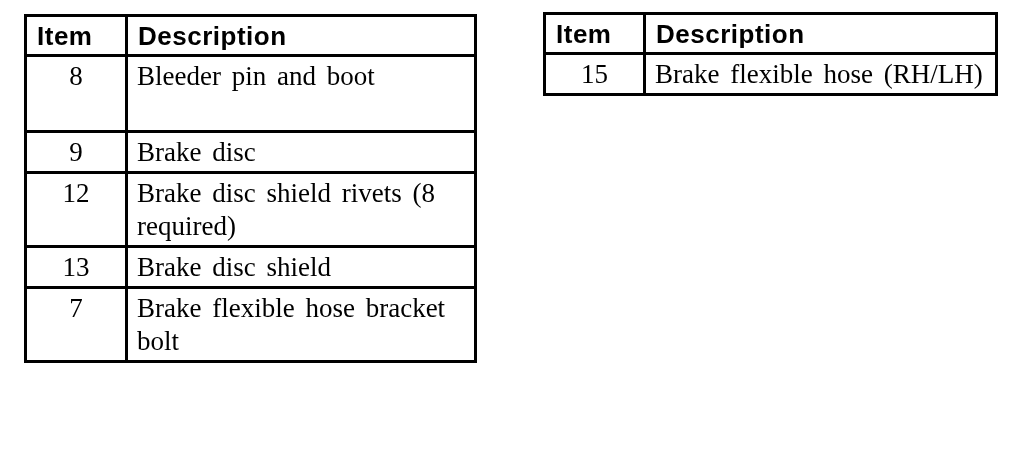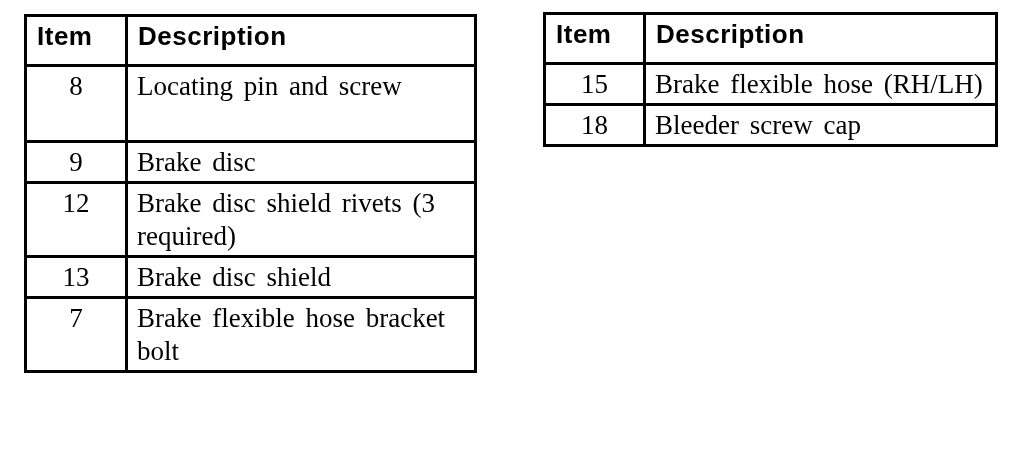--- a/index.html
+++ b/index.html
@@ -27,21 +27,21 @@
     border: 3px solid #000000;
     vertical-align: top;
     color: #000000;
     overflow: hidden;
   }
   .parts-table th {
     font-family: "Liberation Sans", sans-serif;
     font-weight: bold;
     font-size: 26px;
     text-align: left;
-    padding: 4px 4px 12px 10px;
+    padding: 4px 4px 2px 10px;
     letter-spacing: 0.5px;
     margin-top: 33px;
   }
   .parts-table td {
     font-family: "Liberation Serif", serif;
     font-size: 27px;
     line-height: 33px;
     word-spacing: 4px;
     padding: 3px 6px 2px 6px;
   }
@@ -76,29 +76,29 @@
 <div class="canvas">
 
   <table class="parts-table" id="table-left">
     <tbody>
         <tr>
       <th class="col-item">Item</th>
       <th class="col-desc">Description</th>
     </tr>
     <tr>
       <td class="item-cell">8</td>
-      <td class="desc-cell">Locating pin and screw</td>
+      <td class="desc-cell">Bleeder pin and boot</td>
     </tr>
     <tr>
       <td class="item-cell">9</td>
       <td class="desc-cell">Brake disc</td>
     </tr>
     <tr>
       <td class="item-cell">12</td>
-      <td class="desc-cell">Brake disc shield rivets (3 required)</td>
+      <td class="desc-cell">Brake disc shield rivets (8 required)</td>
     </tr>
     <tr>
       <td class="item-cell">13</td>
       <td class="desc-cell">Brake disc shield</td>
     </tr>
     <tr>
       <td class="item-cell">7</td>
       <td class="desc-cell">Brake flexible hose bracket bolt</td>
     </tr>
   </tbody>
@@ -107,20 +107,16 @@
   <table class="parts-table" id="table-right">
     <tbody>
         <tr>
       <th class="col-item">Item</th>
       <th class="col-desc">Description</th>
     </tr>
     <tr>
       <td class="item-cell">15</td>
       <td class="desc-cell">Brake flexible hose (RH/LH)</td>
     </tr>
-    <tr>
-      <td class="item-cell">18</td>
-      <td class="desc-cell">Bleeder screw cap</td>
-    </tr>
   </tbody>
     </table>
 
 </div>
 
 </body></html>

